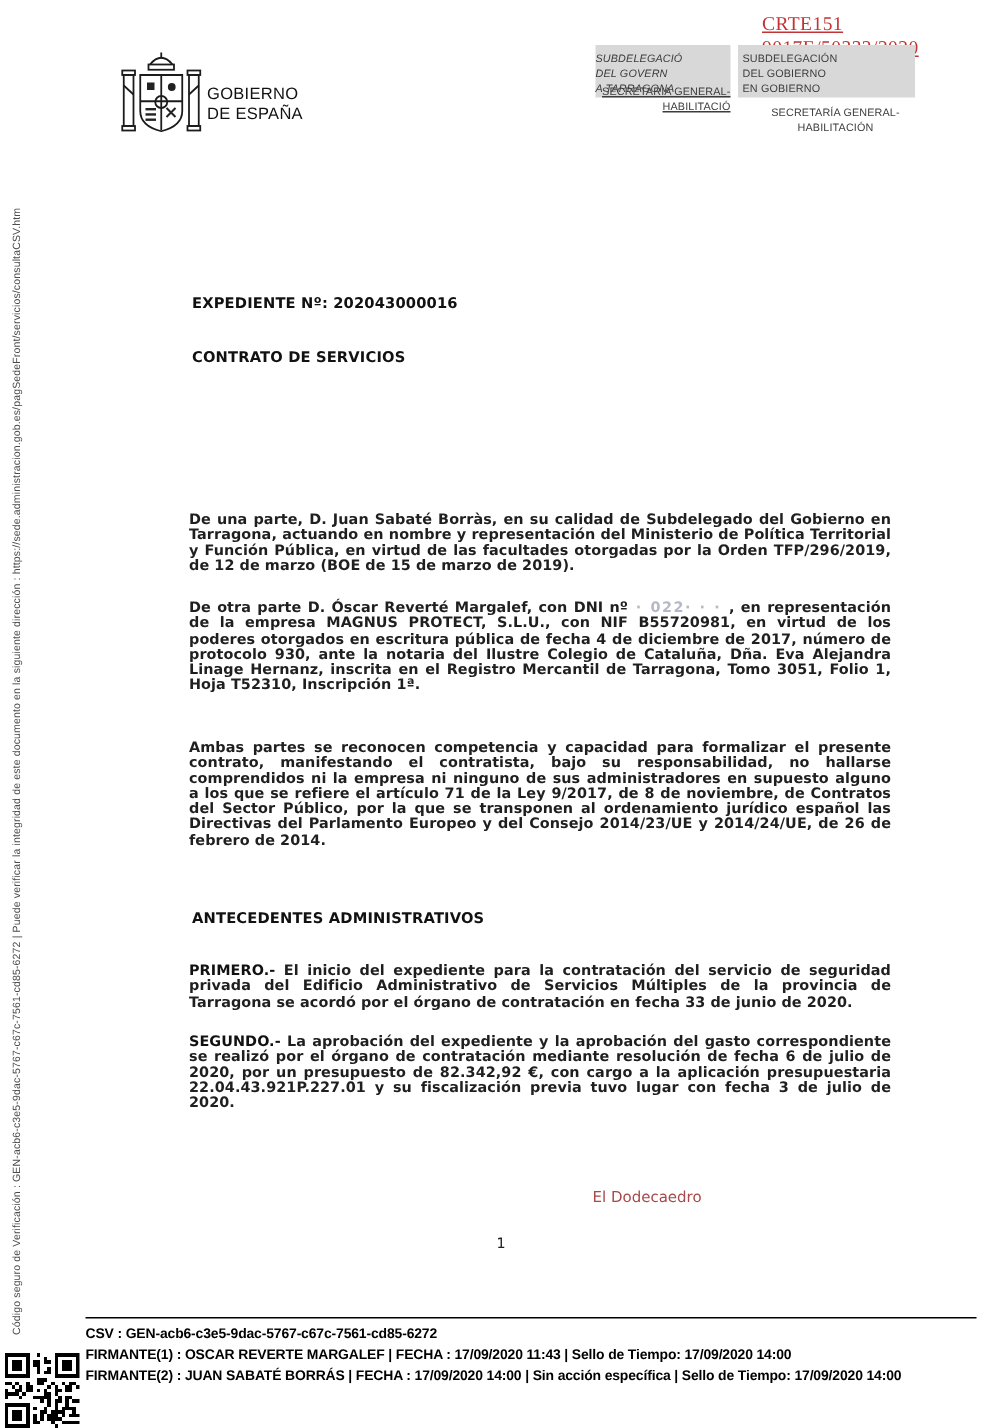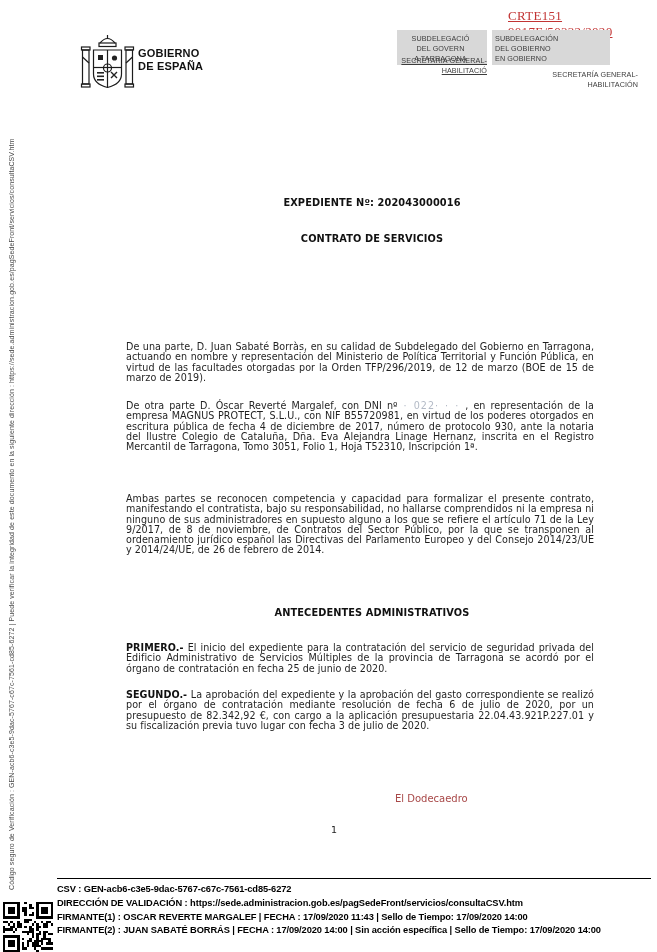--- a/index.html
+++ b/index.html
@@ -14,48 +14,49 @@
     transform:rotate(-90deg); transform-origin:0 0;
     width:880px; white-space:nowrap;
     font-family:"Liberation Sans",sans-serif;
     font-size:7px; color:#4a4a4a; letter-spacing:0.1px;
   }
   .qr { position:absolute; left:3px; top:902px; width:50px; height:50px; }
 
   
   .coat { position:absolute; left:80px; top:33px; }
   .gob-title {
-    position:absolute; left:138px; top:47px;
-    font-family:"Liberation Sans",sans-serif; font-weight:bold;
+    position:absolute; left:138px; top:57px;
+    font-family:"Liberation Sans",sans-serif; font-weight:normal;
     font-size:11px; line-height:13px; color:#111; letter-spacing:0.2px;
   }
   .ref-code {
     position:absolute; left:508px; top:8px;
     font-family:"Liberation Serif",serif; font-size:13px;
     color:#c23434; letter-spacing:0.3px;text-decoration:underline;
   }
   .hdr-col {
     position:absolute; font-family:"Liberation Sans",sans-serif;
     font-size:7.2px; line-height:9.8px; color:#3c3c3c; letter-spacing:0.1px;
   }
   .hdr-box { background:#d8d8d8; }
-  .cat-box  { left:397px; top:30px; width:87px;  height:31px; text-align:center; padding:4px 3px 0 0; }
+  .cat-box  { left:397px; top:30px; width:87px;  height:31px; text-align:left; padding:4px 3px 0 0;font-style:italic; }
   .spa-box  { left:492px; top:30px; width:115px; height:31px; text-align:left;  padding:4px 0 0 3px; }
   .cat-sub  { left:397px; top:56px; width:90px;  text-align:right; line-height:9.5px;text-decoration:underline; }
-  .spa-sub  { left:492px; top:70px; width:130px; text-align:right;  line-height:9.5px;margin-left:16px; }
+  .spa-sub  { left:492px; top:70px; width:130px; text-align:center;  line-height:9.5px; }
 
   
   .heading {
-    position:absolute; left:138px; width:468px; text-align:center;
+    position:absolute; left:128px; width:468px; 
     font-weight:bold; font-size:9.8px; color:#111; letter-spacing:0.1px;
   }
   .para {
     position:absolute; left:126px; width:468px;
     font-size:9.6px; line-height:10.3px; text-align:justify;
     letter-spacing:0.05px;
+    font-weight:bold;
   }
   .para b { color:#111; }
   .h-expediente { top:197px; }
   .h-title      { top:233px; }
   .h-reunidos   { top:306px; }
   .p1 { top:342px; }
   .p2 { top:401px; }
   .p3 { top:494px; }
   .h-antecedentes { top:607px; }
   .p-primero { top:643px; }
@@ -267,28 +268,27 @@
   <div class="heading h-title">CONTRATO DE SERVICIOS</div>
 
   <div class="para p1">De una parte, D. Juan Sabaté Borràs, en su calidad de Subdelegado del Gobierno en Tarragona, actuando en nombre y representación del Ministerio de Política Territorial y Función Pública, en virtud de las facultades otorgadas por la Orden TFP/296/2019, de 12 de marzo (BOE de 15 de marzo de 2019).</div>
 
   <div class="para p2"><span>De otra parte D. Óscar Reverté Margalef, con DNI nº</span><span class="dni-faint"> · 022· · · </span><span>, en representación de la empresa MAGNUS PROTECT, S.L.U., con NIF B55720981, en virtud de los poderes otorgados en escritura pública de fecha 4 de diciembre de 2017, número de protocolo 930, ante la notaria del Ilustre Colegio de Cataluña, Dña. Eva Alejandra Linage Hernanz, inscrita en el Registro Mercantil de Tarragona, Tomo 3051, Folio 1, Hoja T52310, Inscripción 1ª.</span></div>
 
   <div class="para p3">Ambas partes se reconocen competencia y capacidad para formalizar el presente contrato, manifestando el contratista, bajo su responsabilidad, no hallarse comprendidos ni la empresa ni ninguno de sus administradores en supuesto alguno a los que se refiere el artículo 71 de la Ley 9/2017, de 8 de noviembre, de Contratos del Sector Público, por la que se transponen al ordenamiento jurídico español las Directivas del Parlamento Europeo y del Consejo 2014/23/UE y 2014/24/UE, de 26 de febrero de 2014.</div>
 
   <div class="heading h-antecedentes">ANTECEDENTES ADMINISTRATIVOS</div>
 
-  <div class="para p-primero"><b>PRIMERO.- </b><span>El inicio del expediente para la contratación del servicio de seguridad privada del Edificio Administrativo de Servicios Múltiples de la provincia de Tarragona se acordó por el órgano de contratación en fecha 25 de junio de 2020.</span></div>
+  <div class="para p-primero"><b>PRIMERO.- </b><span>El inicio del expediente para la contratación del servicio de seguridad privada del Edificio Administrativo de Servicios Múltiples de la provincia de Tarragona se acordó por el órgano de contratación en fecha 33 de junio de 2020.</span></div>
 
   <div class="para p-segundo"><b>SEGUNDO.- </b><span>La aprobación del expediente y la aprobación del gasto correspondiente se realizó por el órgano de contratación mediante resolución de fecha 6 de julio de 2020, por un presupuesto de 82.342,92 €, con cargo a la aplicación presupuestaria 22.04.43.921P.227.01 y su fiscalización previa tuvo lugar con fecha 3 de julio de 2020.</span></div>
 
   <div class="watermark">El Dodecaedro</div>
   <div class="page-num">1</div>
 
   <div class="foot-rule"></div>
   <div class="footer">
     <div>CSV : GEN-acb6-c3e5-9dac-5767-c67c-7561-cd85-6272</div>
-    <div>DIRECCIÓN DE VALIDACIÓN : https://sede.administracion.gob.es/pagSedeFront/servicios/consultaCSV.htm</div>
     <div>FIRMANTE(1) : OSCAR REVERTE MARGALEF | FECHA : 17/09/2020 11:43 | Sello de Tiempo: 17/09/2020 14:00</div>
     <div>FIRMANTE(2) : JUAN SABATÉ BORRÁS | FECHA : 17/09/2020 14:00 | Sin acción específica | Sello de Tiempo: 17/09/2020 14:00</div>
   </div>
 
 </div>
 
 </body></html>

